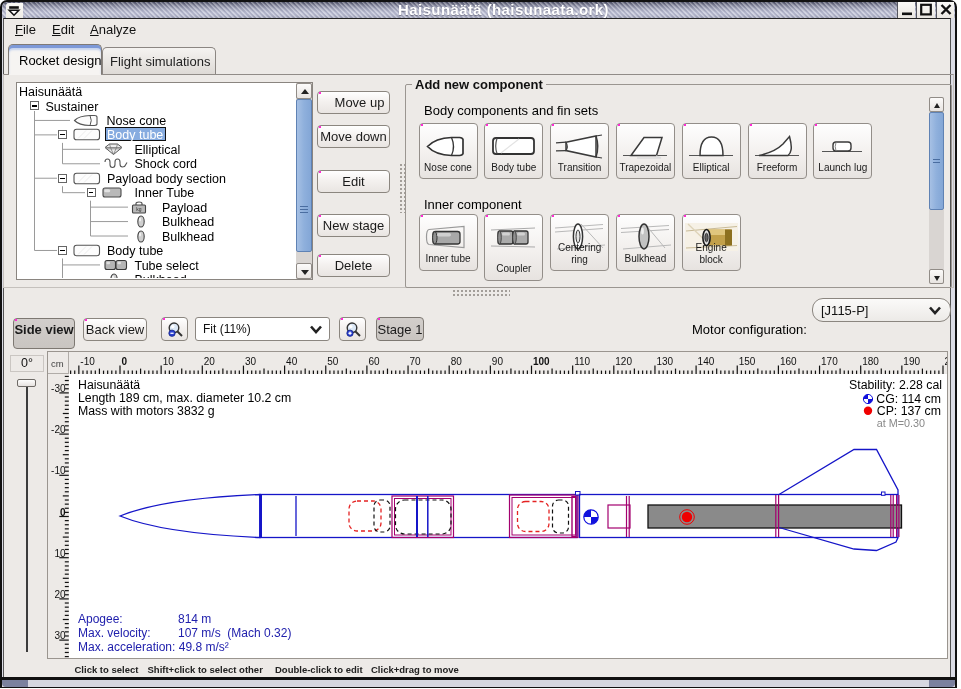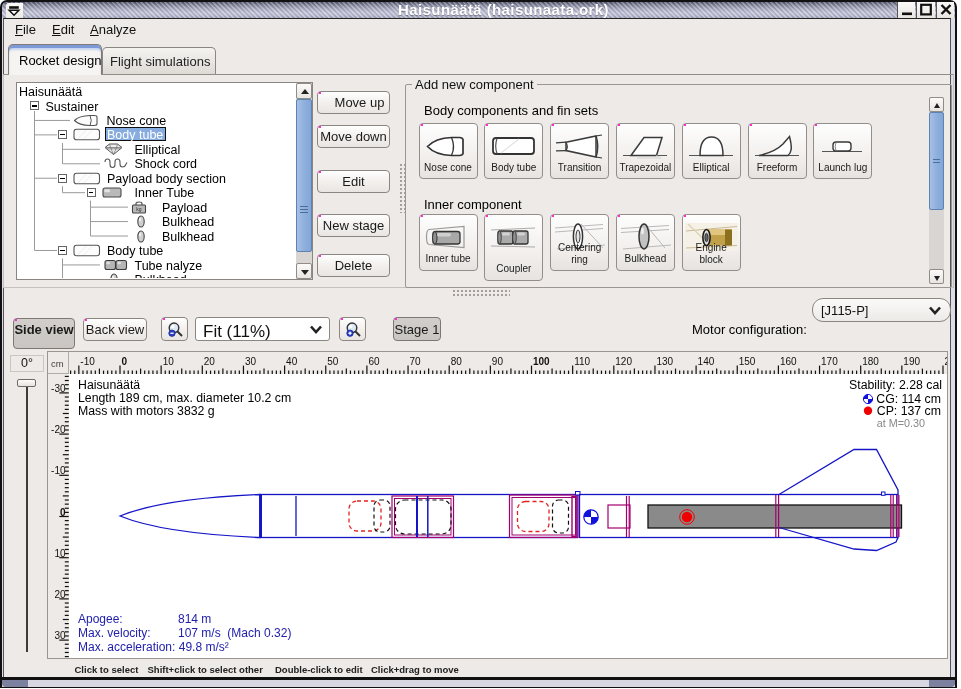--- a/index.html
+++ b/index.html
@@ -167,41 +167,41 @@
       <ellipse cx="4" cy="4.5" rx="1" ry="2" fill="#f2f2f2"></ellipse>
     </svg>
     <div class="tr" style="left:90.0px;top:161.05px;">Body tube</div>
     <div class="a" style="left:41.0px;top:162.975px;width:9px;height:9px;box-sizing:border-box;border:1px solid #666;background:#fff;">
       <div style="margin:2.8px auto 0;width:4.5px;height:1.3px;background:#000"></div>
     </div>
     <svg class="a" style="left:56.0px;top:160.975px" width="28" height="13" viewBox="0 0 28 13">
       <rect x="1" y="1.2" width="25.5" height="10.6" rx="2.6" fill="#fdfdfd" stroke="#555" stroke-width="1.1"></rect>
       <path d="M5 10.5 L13 2.5 M11 10.5 L19 2.5" stroke="#ececec" stroke-width="1"></path>
     </svg>
-    <div class="tr" style="left:117.5px;top:175.5px;">Tube nalyze</div>
+    <div class="tr" style="left:117.5px;top:175.5px;">Tube select</div>
     <svg class="a" style="left:87.0px;top:175.925px" width="24" height="12" viewBox="0 0 24 12">
       <rect x="1" y="1.5" width="10.5" height="9" rx="2" fill="#b5b5b5" stroke="#3a3a3a" stroke-width="1.1"></rect>
       <rect x="12" y="1.5" width="10.5" height="9" rx="2" fill="#b5b5b5" stroke="#3a3a3a" stroke-width="1.1"></rect>
       <rect x="2.5" y="2.8" width="3.5" height="2.5" rx="1" fill="#dedede"></rect>
       <rect x="13.5" y="2.8" width="3.5" height="2.5" rx="1" fill="#dedede"></rect>
     </svg>
     <div class="tr" style="left:117.5px;top:189.95px;">Bulkhead</div>
     <svg class="a" style="left:92.0px;top:189.875px" width="10" height="13" viewBox="0 0 10 13">
       <ellipse cx="5" cy="6.5" rx="3.2" ry="5.5" fill="#cfcfcf" stroke="#444" stroke-width="1.1"></ellipse>
       <ellipse cx="4" cy="4.5" rx="1" ry="2" fill="#f2f2f2"></ellipse>
     </svg>
   </div>
 <div class="btn" style="left:317px;top:91px;width:73px;height:23px;line-height:22px;padding-left:12px;">Move up</div>
 <div class="btn" style="left:317px;top:125px;width:73px;height:23px;line-height:22px;">Move down</div>
 <div class="btn" style="left:317px;top:170px;width:73px;height:23px;line-height:22px;">Edit</div>
 <div class="btn" style="left:317px;top:214px;width:73px;height:23px;line-height:22px;">New stage</div>
 <div class="btn" style="left:317px;top:253.5px;width:73px;height:23px;line-height:22px;">Delete</div>
 <div class="a dot" style="left:398.5px;top:163px;width:7px;height:50px;"></div>
 <div class="a" style="left:405px;top:83.5px;width:547px;height:204px;box-sizing:border-box;border:1px solid #9b9691;border-radius:2px;"></div>
-<div class="a" style="left:412px;top:77px;background:#edeae7;padding:0 3px;font-size:13px;font-weight:normal;color:#111;">Add new component</div>
+<div class="a" style="left:412px;top:77px;background:#edeae7;padding:0 3px;font-size:13px;font-weight:bold;color:#111;">Add new component</div>
 <div class="tl" style="left:424px;top:102.5px;">Body components and fin sets</div>
 <div class="tl" style="left:424px;top:196.5px;">Inner component</div>
 <div class="cbtn" style="left:418.5px;top:123px;width:59px;height:56px;">
     <svg width="57" height="32" viewBox="0 0 57 32" style="position:absolute;left:0;top:5.5px">
       <g transform="translate(2.5,0.5)">
         <path d="M5 16 Q13 7.5 29 7 L37 7 Q40 7.2 40.5 9 L40.5 23 Q40 24.8 37 25 L29 25 Q13 24.5 5 16 Z" fill="#fff" stroke="#333" stroke-width="1.7"></path>
         <path d="M29 7 Q33 16 29 25" fill="none" stroke="#333" stroke-width="1.3"></path>
       </g>
     </svg>
     <div class="cbl" style="bottom:5px;">Nose cone</div>
@@ -322,36 +322,36 @@
 <div class="btn" style="left:160.5px;top:317px;width:27px;height:24px;">
     <svg width="17" height="17" viewBox="0 0 17 17" style="position:absolute;left:5px;top:3px">
       <line x1="10" y1="10" x2="15" y2="15" stroke="#333" stroke-width="2"></line>
       <circle cx="7" cy="6.8" r="4.8" fill="#dce8f6" stroke="#333" stroke-width="1.4"></circle>
       <circle cx="5.8" cy="5.6" r="1.7" fill="#ffffff"></circle>
       <circle cx="5" cy="12.2" r="3.2" fill="#2a3fd0" stroke="#16247c" stroke-width="0.7"></circle>
       <rect x="3.4" y="11.6" width="3.2" height="1.3" fill="#fff"></rect>
     </svg>
   </div>
 <div class="a" style="left:195px;top:317px;width:135px;height:24px;box-sizing:border-box;border:1px solid #8b8680;border-radius:3px;background:#fff;">
-<div style="position:absolute;left:7px;top:3.5px;font-size:17px;color:#111;">Fit (11%)</div>
+<div style="position:absolute;left:7px;top:3.5px;font-size:12px;color:#111;">Fit (11%)</div>
 <svg width="14" height="9" viewBox="0 0 14 9" style="position:absolute;right:6px;top:7px">
       <path d="M2 1.5 L7 7 L12 1.5" fill="none" stroke="#222" stroke-width="2.6"></path>
     </svg>
 </div>
 <div class="btn" style="left:339px;top:317px;width:27px;height:24px;">
     <svg width="17" height="17" viewBox="0 0 17 17" style="position:absolute;left:5px;top:3px">
       <line x1="10" y1="10" x2="15" y2="15" stroke="#333" stroke-width="2"></line>
       <circle cx="7" cy="6.8" r="4.8" fill="#dce8f6" stroke="#333" stroke-width="1.4"></circle>
       <circle cx="5.8" cy="5.6" r="1.7" fill="#ffffff"></circle>
       <circle cx="5" cy="12.2" r="3.2" fill="#2a3fd0" stroke="#16247c" stroke-width="0.7"></circle>
       <rect x="3.4" y="11.6" width="3.2" height="1.3" fill="#fff"></rect>
       <rect x="4.4" y="10.6" width="1.3" height="3.2" fill="#fff"></rect>
     </svg>
   </div>
-<div class="btn pressed" style="left:393px;top:317px;width:48px;height:24px;line-height:23px;">Stage 1</div>
+<div class="btn pressed" style="left:376px;top:317px;width:48px;height:24px;line-height:23px;">Stage 1</div>
 <div class="tl" style="left:692px;top:321.5px;">Motor configuration:</div>
 <div class="a" style="left:812px;top:298px;width:139px;height:24px;box-sizing:border-box;border:1px solid #8b8680;border-radius:11px;background:linear-gradient(180deg,#fbfaf9,#eceae7);">
 <div style="position:absolute;left:8px;top:3.5px;font-size:13px;color:#111;">[J115-P]</div>
 <svg width="14" height="9" viewBox="0 0 14 9" style="position:absolute;right:8px;top:7px">
       <path d="M2 1.5 L7 7 L12 1.5" fill="none" stroke="#222" stroke-width="2.6"></path>
     </svg>
 </div>
 <div class="a" style="left:10px;top:354.5px;width:34px;height:17px;box-sizing:border-box;border:1px solid #cac6c2;font-size:12.5px;text-align:center;color:#111;">0°</div>
 <div class="a" style="left:26.2px;top:386px;width:1.6px;height:266px;background:#3c3c3c;"></div>
 <div class="a" style="left:17px;top:378.5px;width:19px;height:8.5px;box-sizing:border-box;border:1px solid #6e6a66;border-radius:2px;background:linear-gradient(180deg,#fdfdfc,#e6e2df);"></div>

